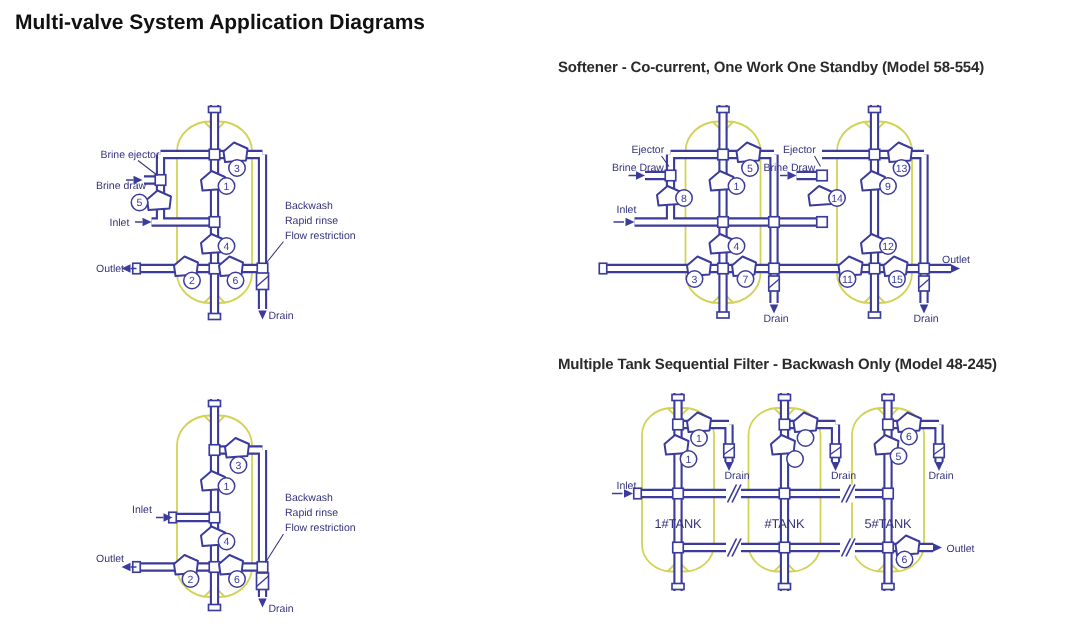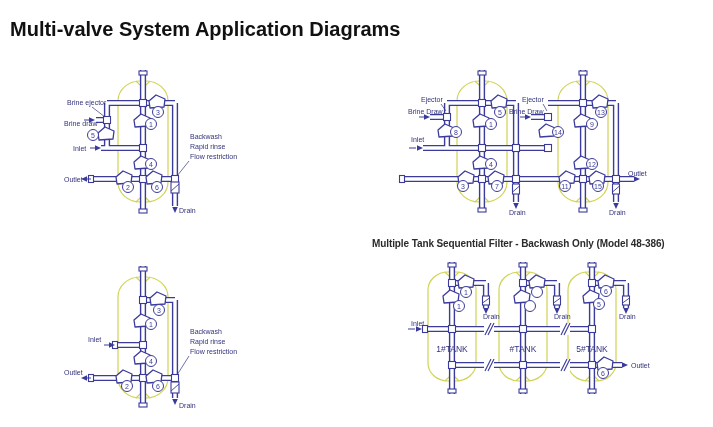--- a/index.html
+++ b/index.html
@@ -1,18 +1,18 @@
 <!DOCTYPE html>
 <html style="--pipe: #3b3b9c; --tank: #d2d355; --label: #33337d; --title: #111111; --subtitle: #2b2b2b;"><head>
 <meta charset="utf-8">
 <style>
   html,body{margin:0;padding:0;background:#fff;}
   #page{position:relative;width:713px;height:427px;background:#fff;overflow:hidden;
         font-family:"Liberation Sans",sans-serif;}
-  .main-title{position:absolute;left:10px;top:18px;font-size:20px;font-weight:bold;color:var(--title);}
+  .main-title{position:absolute;left:10px;top:6px;font-size:14px;font-weight:bold;color:var(--title);}
   .sub-title{position:absolute;font-size:10px;font-weight:bold;color:var(--subtitle);letter-spacing:-0.1px;white-space:nowrap;}
   .diagram{position:absolute;}
   svg{display:block;overflow:visible;}
   .tank{fill:none;stroke:var(--tank);stroke-width:1.2;}
   .pipe-casing{stroke:var(--pipe);stroke-width:6.2;fill:none;stroke-linecap:butt;stroke-linejoin:miter;}
   .pipe-core{stroke:#fff;stroke-width:3.4;fill:none;stroke-linecap:butt;stroke-linejoin:miter;}
   .fit{fill:#fff;stroke:var(--pipe);stroke-width:1.1;}
   .vlv{fill:#fff;stroke:var(--pipe);stroke-width:1.3;stroke-linejoin:round;}
   .badge circle{fill:#fff;stroke:var(--pipe);stroke-width:1;}
   .badge text{font-size:7px;fill:var(--pipe);text-anchor:middle;font-family:"Liberation Sans",sans-serif;}
@@ -33,21 +33,22 @@
     <g id="vlv">
         <path d="M-8,5 L-9,-2 L-2,-8 L7,-4 L6,4 Z"></path>
       </g>
   </defs>
 </svg>
 
 <div id="page">
 
   <div class="main-title">Multi-valve System Application Diagrams</div>
 
-  <div class="sub-title" style="left:372px;top:238px">Multiple Tank Sequential Filter - Backwash Only (Model 48-386)</div>
+  <div class="sub-title" style="left:372px;top:40px">Softener - Co-current, One Work One Standby (Model 58-554)</div>
+  <div class="sub-title" style="left:372px;top:238px">Multiple Tank Sequential Filter - Backwash Only (Model 48-245)</div>
 
   <div class="diagram" style="left:60px;top:62px;width:250px;height:160px">
   <svg viewBox="0 0 250 160" width="250" height="160">
     <g>
       <rect class="tank" x="58" y="19" width="50" height="121" rx="22" ry="20"></rect>
       <path class="tank" d="M76,19 L83,26 L90,19 M76,140 L83,133 L90,140"></path>
     </g>
     <g>
       <path class="pipe-casing" d="M83,8 V150 M47,41 H115 M115,41 V144 M47,41 V86 M36,58 H47 M41,86 H83 M31,117 H115"></path>
       <path class="pipe-core" d="M83,8 V150 M47,41 H115 M115,41 V144 M47,41 V86 M36,58 H47 M41,86 H83 M31,117 H115"></path>

